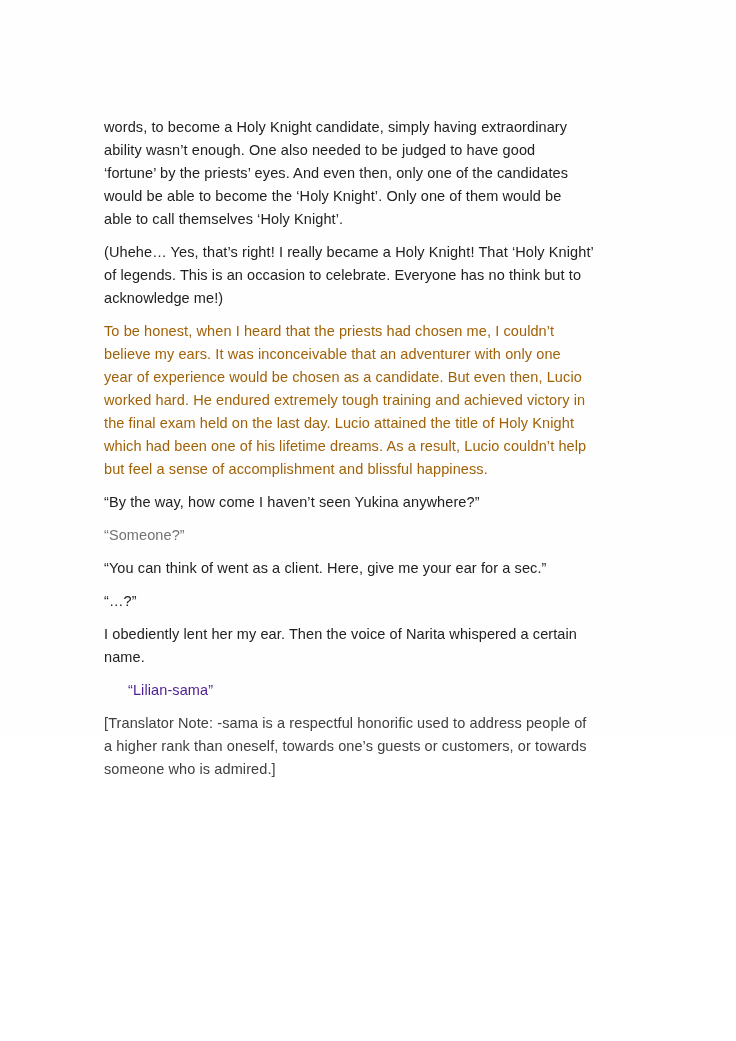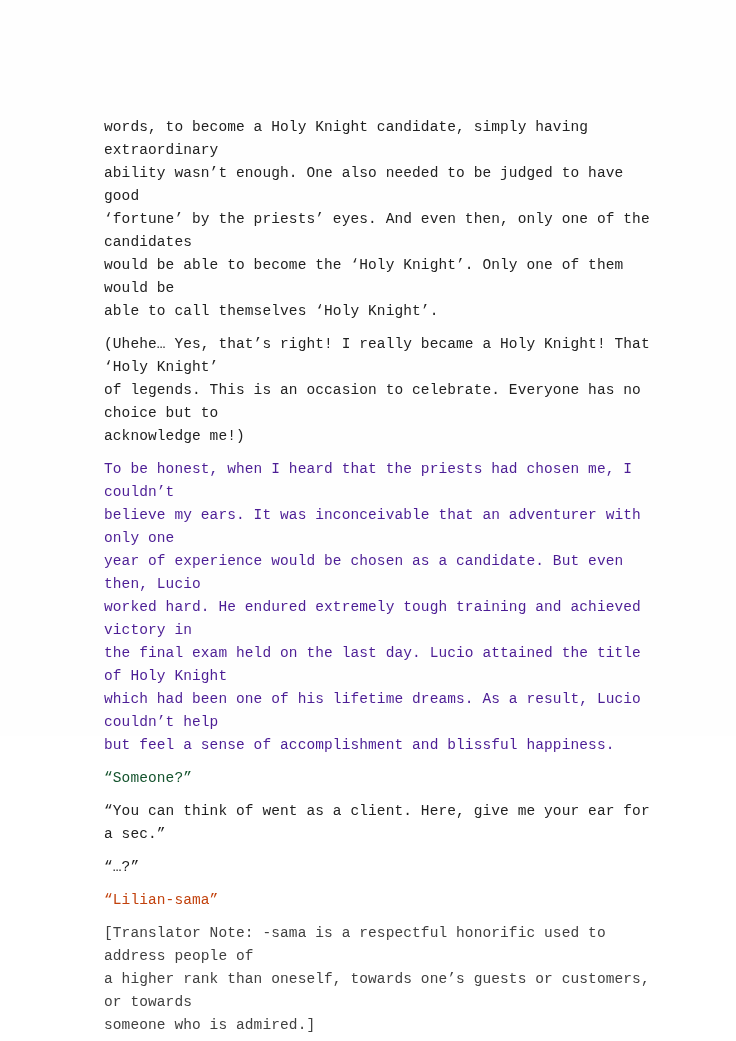--- a/index.html
+++ b/index.html
@@ -10,21 +10,20 @@
     width: 736px;
     height: 1041px;
     overflow: hidden;
     font-family: "Liberation Sans", sans-serif;
   }
   .page {
     position: relative;
     width: 736px;
     height: 736px;
     background: #fefefe;
-    font-family: Liberation Mono, monospace;
   }
   .text-block {
     position: absolute;
     left: 104px;
     top: 116px;
     width: 560px;
   }
   .para {
     margin: 0 0 10px 0;
     font-size: 14.5px;
@@ -38,30 +37,33 @@
 <body>
 
 <div class="page" style="background: rgb(254, 254, 254);">
   <div class="text-block">
       <p class="para" style="color: rgb(33, 33, 33);">words, to become a Holy Knight candidate, simply having extraordinary
 ability wasn’t enough. One also needed to be judged to have good
 ‘fortune’ by the priests’ eyes. And even then, only one of the candidates
 would be able to become the ‘Holy Knight’. Only one of them would be
 able to call themselves ‘Holy Knight’.</p>
       <p class="para" style="color: rgb(33, 33, 33);">(Uhehe… Yes, that’s right! I really became a Holy Knight! That ‘Holy Knight’
-of legends. This is an occasion to celebrate. Everyone has no choice but to
+of legends. This is an occasion to celebrate. Everyone has no think but to
 acknowledge me!)</p>
-      <p class="para" style="color: #4c1d95;">To be honest, when I heard that the priests had chosen me, I couldn’t
+      <p class="para" style="color: #a16207;">To be honest, when I heard that the priests had chosen me, I couldn’t
 believe my ears. It was inconceivable that an adventurer with only one
 year of experience would be chosen as a candidate. But even then, Lucio
 worked hard. He endured extremely tough training and achieved victory in
 the final exam held on the last day. Lucio attained the title of Holy Knight
 which had been one of his lifetime dreams. As a result, Lucio couldn’t help
 but feel a sense of accomplishment and blissful happiness.</p>
-      <p class="para" style="color: #14532d;">“Someone?”</p>
+      <p class="para" style="color: rgb(33, 33, 33);">“By the way, how come I haven’t seen Yukina anywhere?”</p>
+      <p class="para" style="color: #737373;">“Someone?”</p>
       <p class="para" style="color: rgb(33, 33, 33);">“You can think of went as a client. Here, give me your ear for a sec.”</p>
       <p class="para" style="color: rgb(33, 33, 33);">“…?”</p>
-      <p class="para" style="color: #c2410c;">“Lilian-sama”</p>
+      <p class="para" style="color: rgb(33, 33, 33);">I obediently lent her my ear. Then the voice of Narita whispered a certain
+name.</p>
+      <p class="para" style="color: #4c1d95; margin-left: 24px;">“Lilian-sama”</p>
       <p class="para" style="color: #404040;">[Translator Note: -sama is a respectful honorific used to address people of
 a higher rank than oneself, towards one’s guests or customers, or towards
 someone who is admired.]</p>
     </div>
 </div>
 
 </body></html>

